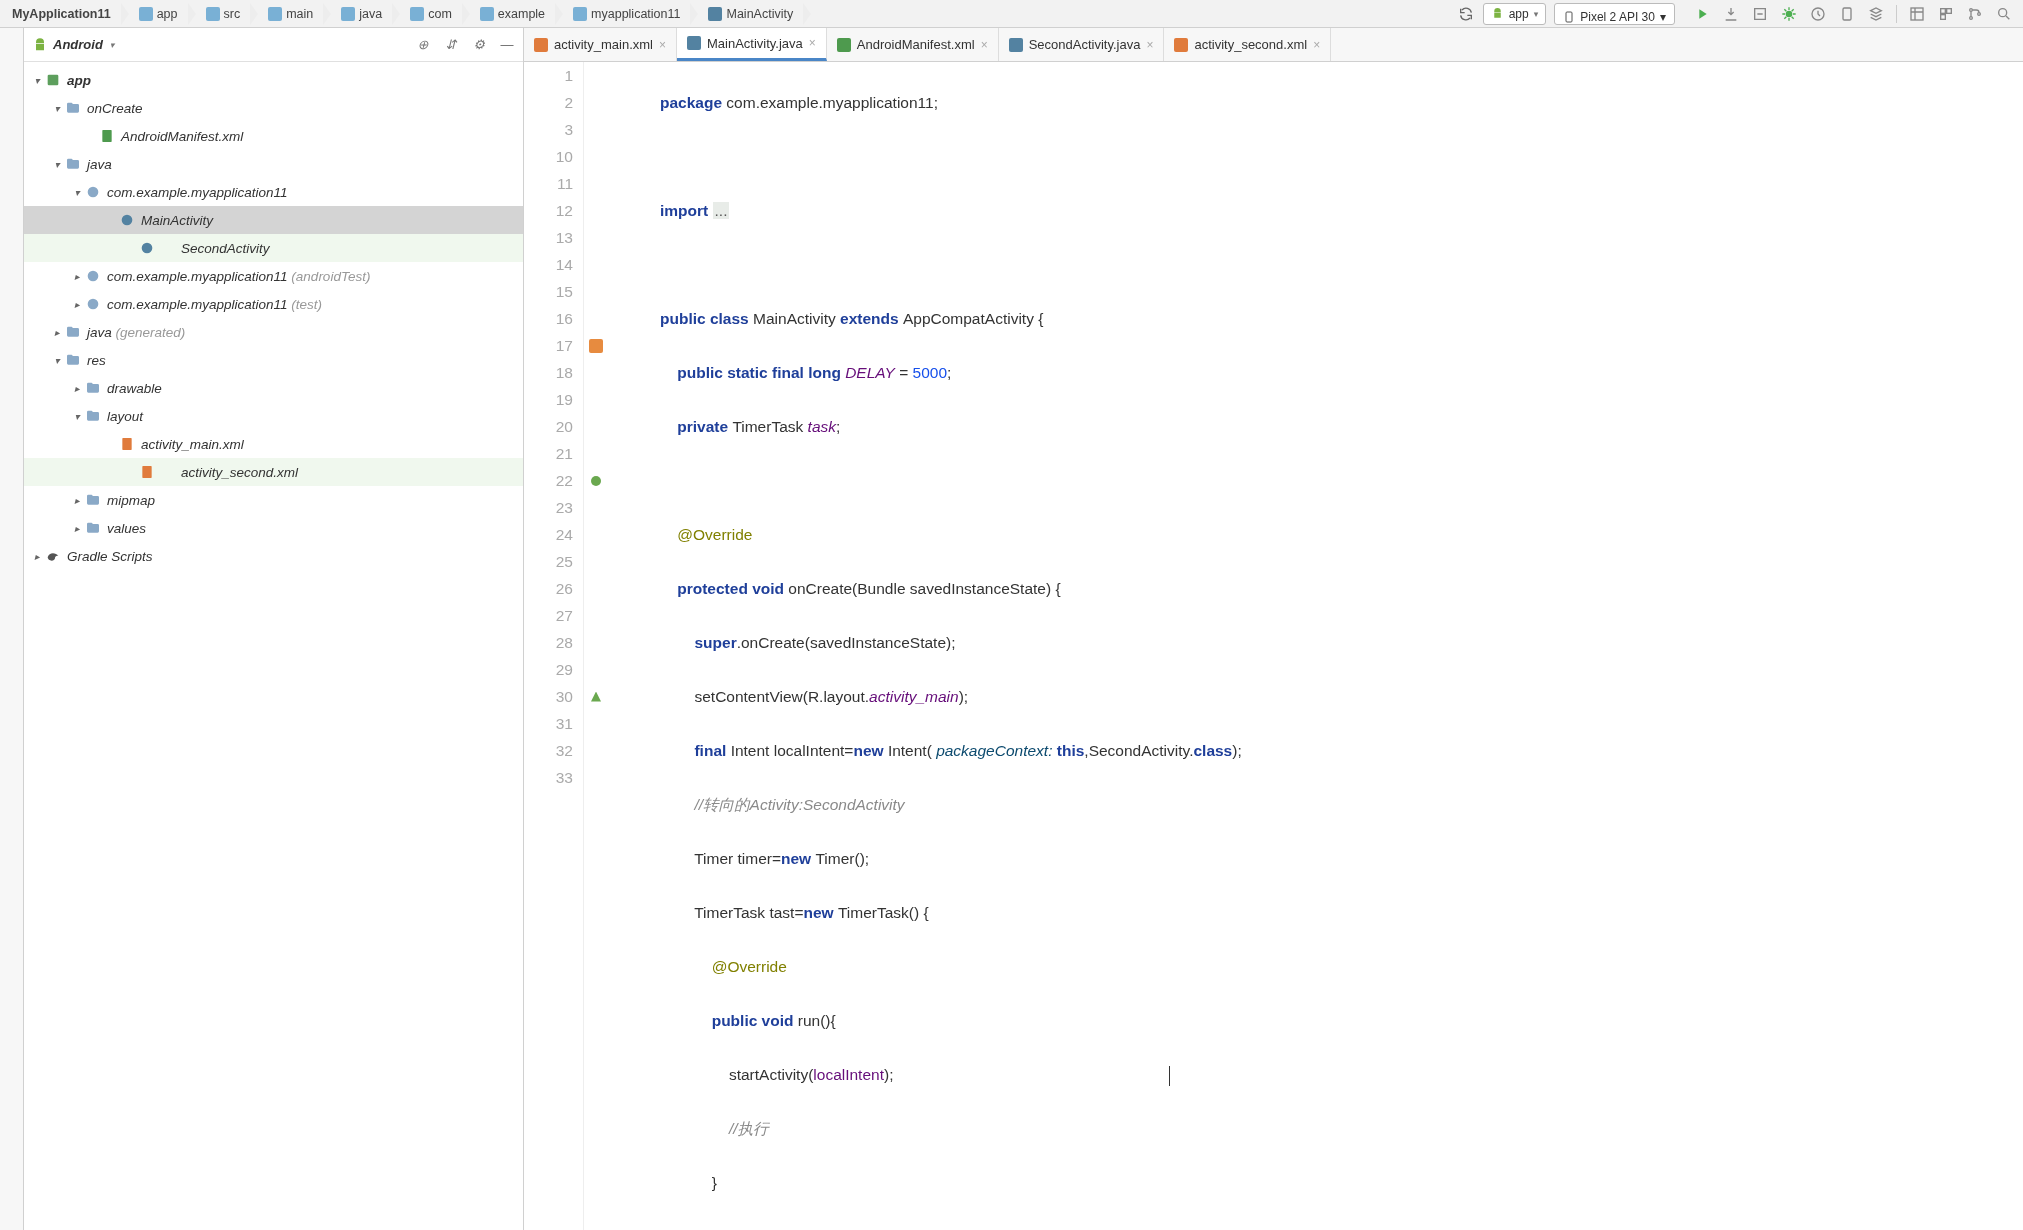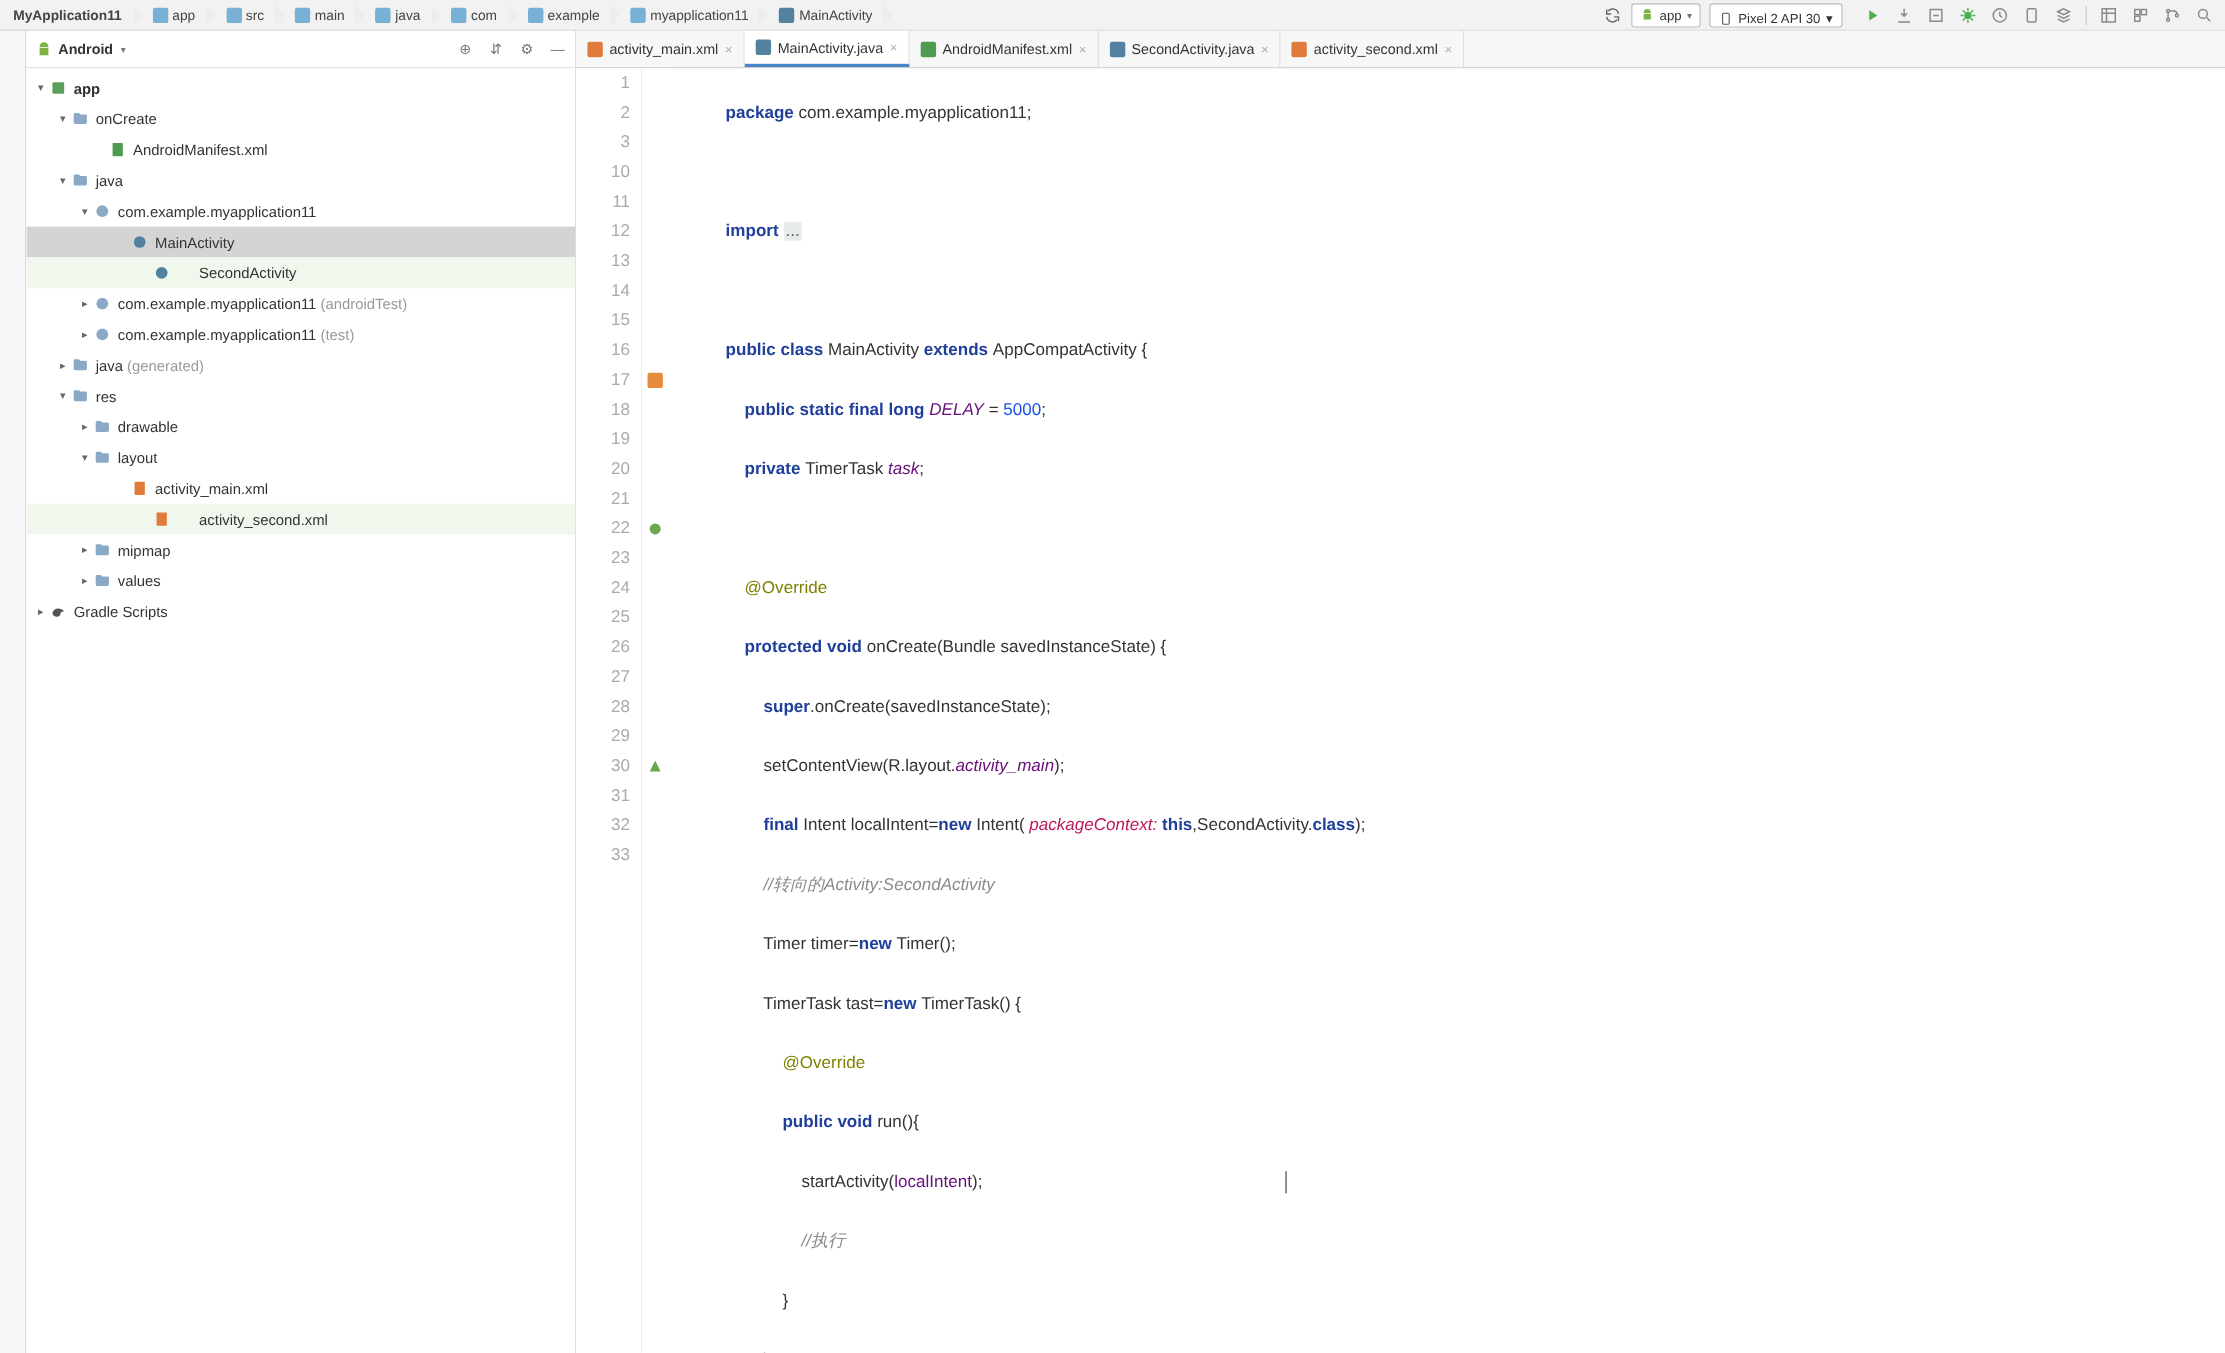--- a/index.html
+++ b/index.html
@@ -24,21 +24,21 @@
 .topicon { width: 18px; height: 18px; display: inline-flex; align-items: center; justify-content: center; color: #666; cursor: pointer; }
 .topicon svg { width: 16px; height: 16px; }
 
 
 .main { display: flex; height: calc(100% - 28px); }
 
 
 .leftstrip { width: 24px; background: #f7f7f7; border-right: 1px solid #d0d0d0; display: flex; flex-direction: column; align-items: center; padding-top: 80px; }
 
 
-.sidebar { width: 500px; background: #fff; border-right: 1px solid #d0d0d0; display: flex; flex-direction: column; }
+.sidebar { width: 500px; background: #fff; border-right: 1px solid #d0d0d0; display: flex; flex-direction: column; font-style: italic; }
 .sidebar-head { display: flex; align-items: center; justify-content: space-between; height: 34px; border-bottom: 1px solid #e0e0e0; padding: 0 8px; }
 .sidebar-title { display: flex; align-items: center; gap: 5px; font-size: 13px; }
 .sidebar-title .drop { font-size: 9px; color: #777; margin-left: 2px; }
 .sidebar-tools { display: flex; gap: 12px; }
 .sb-ic { width: 16px; height: 16px; color: #777; cursor: pointer; display:inline-flex; align-items:center; justify-content:center; }
 
 .tree { flex: 1; overflow: auto; padding: 4px 0; font-size: 13.5px; }
 .node { display: flex; align-items: center; height: 28px; padding-right: 8px; cursor: pointer; white-space: nowrap; }
 .node.sel { background: #d4d4d4; }
 .node.hl { background: #f0f8ee; gap: 20px; }
@@ -77,21 +77,21 @@
 .gi .impl { width:10px; height:10px; background:#6aa84f; border-radius:50%; position:relative;}
 .gi .up { width:10px; height:10px; background:#6aa84f; clip-path: polygon(50% 0, 100% 100%, 0 100%);}
 
 .code { flex: 1; padding-left: 8px; white-space: pre; margin-left: 44px; }
 .line { height: 27px; }
 .kw { color: #1f3f9a; font-weight: bold; }
 .num { color: #1750eb; }
 .cmt { color: #8a8a8a; font-style: italic; }
 .ann { color: #808000; }
 .fld { color: #660e7a; font-style: italic; }
-.hint { color: #be185d; font-style: italic; font-weight: normal; }
+.hint { color: #0c4a6e; font-style: italic; font-weight: normal; }
 .import-fold { background: #e8ece8; color:#555; padding:0 2px; }
 
 .caret { display:inline-block; width:1px; height:20px; background:#333; vertical-align:middle; animation: blink 1s step-end infinite; }
 @keyframes blink { 50% { opacity:0; } }
 </style>
 </head>
 <body>
 
 <div class="topnav">
   <div class="breadcrumbs">

